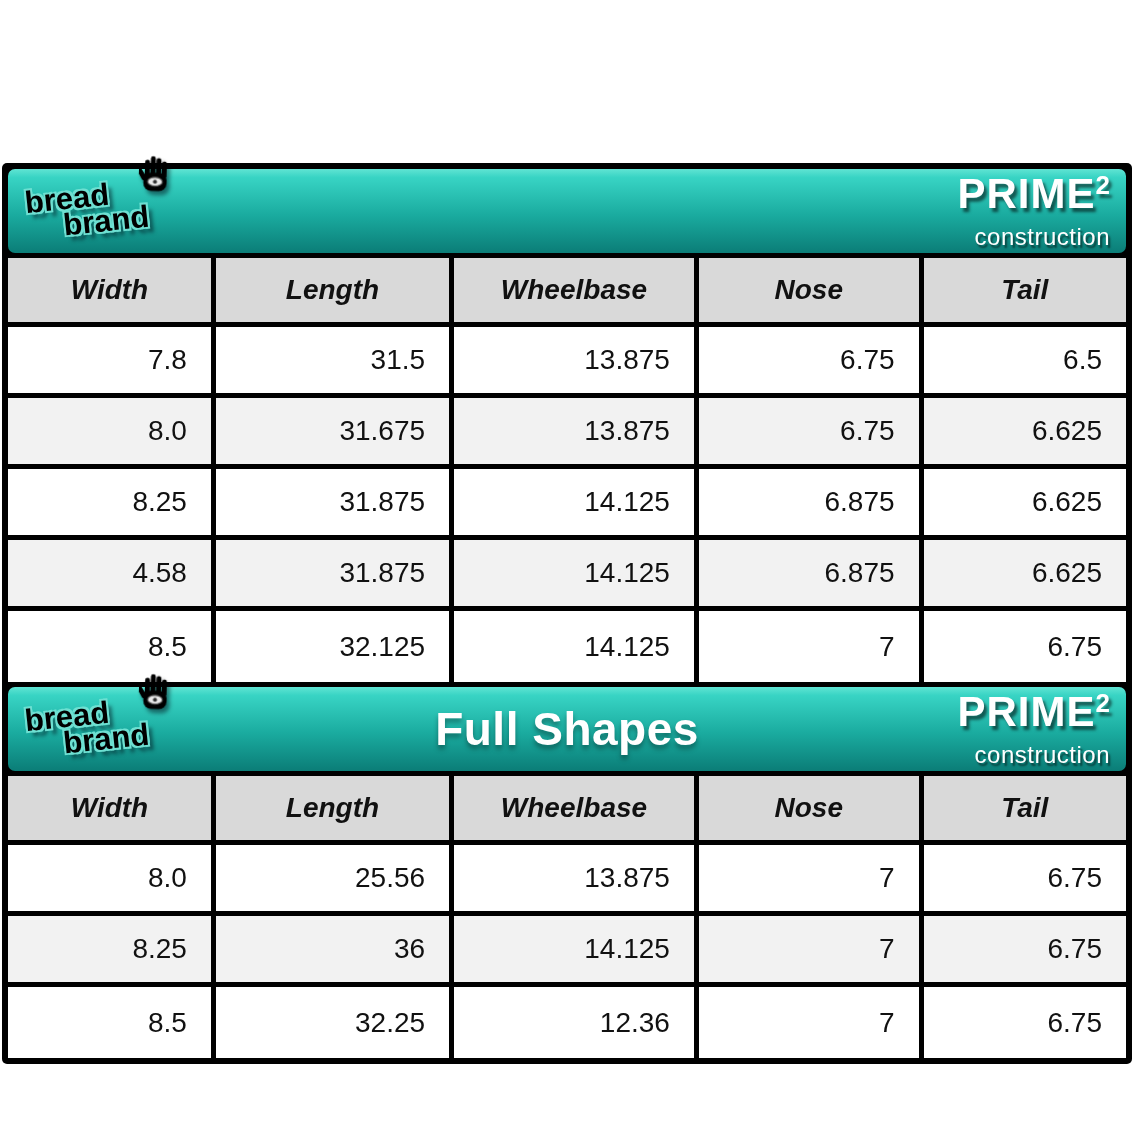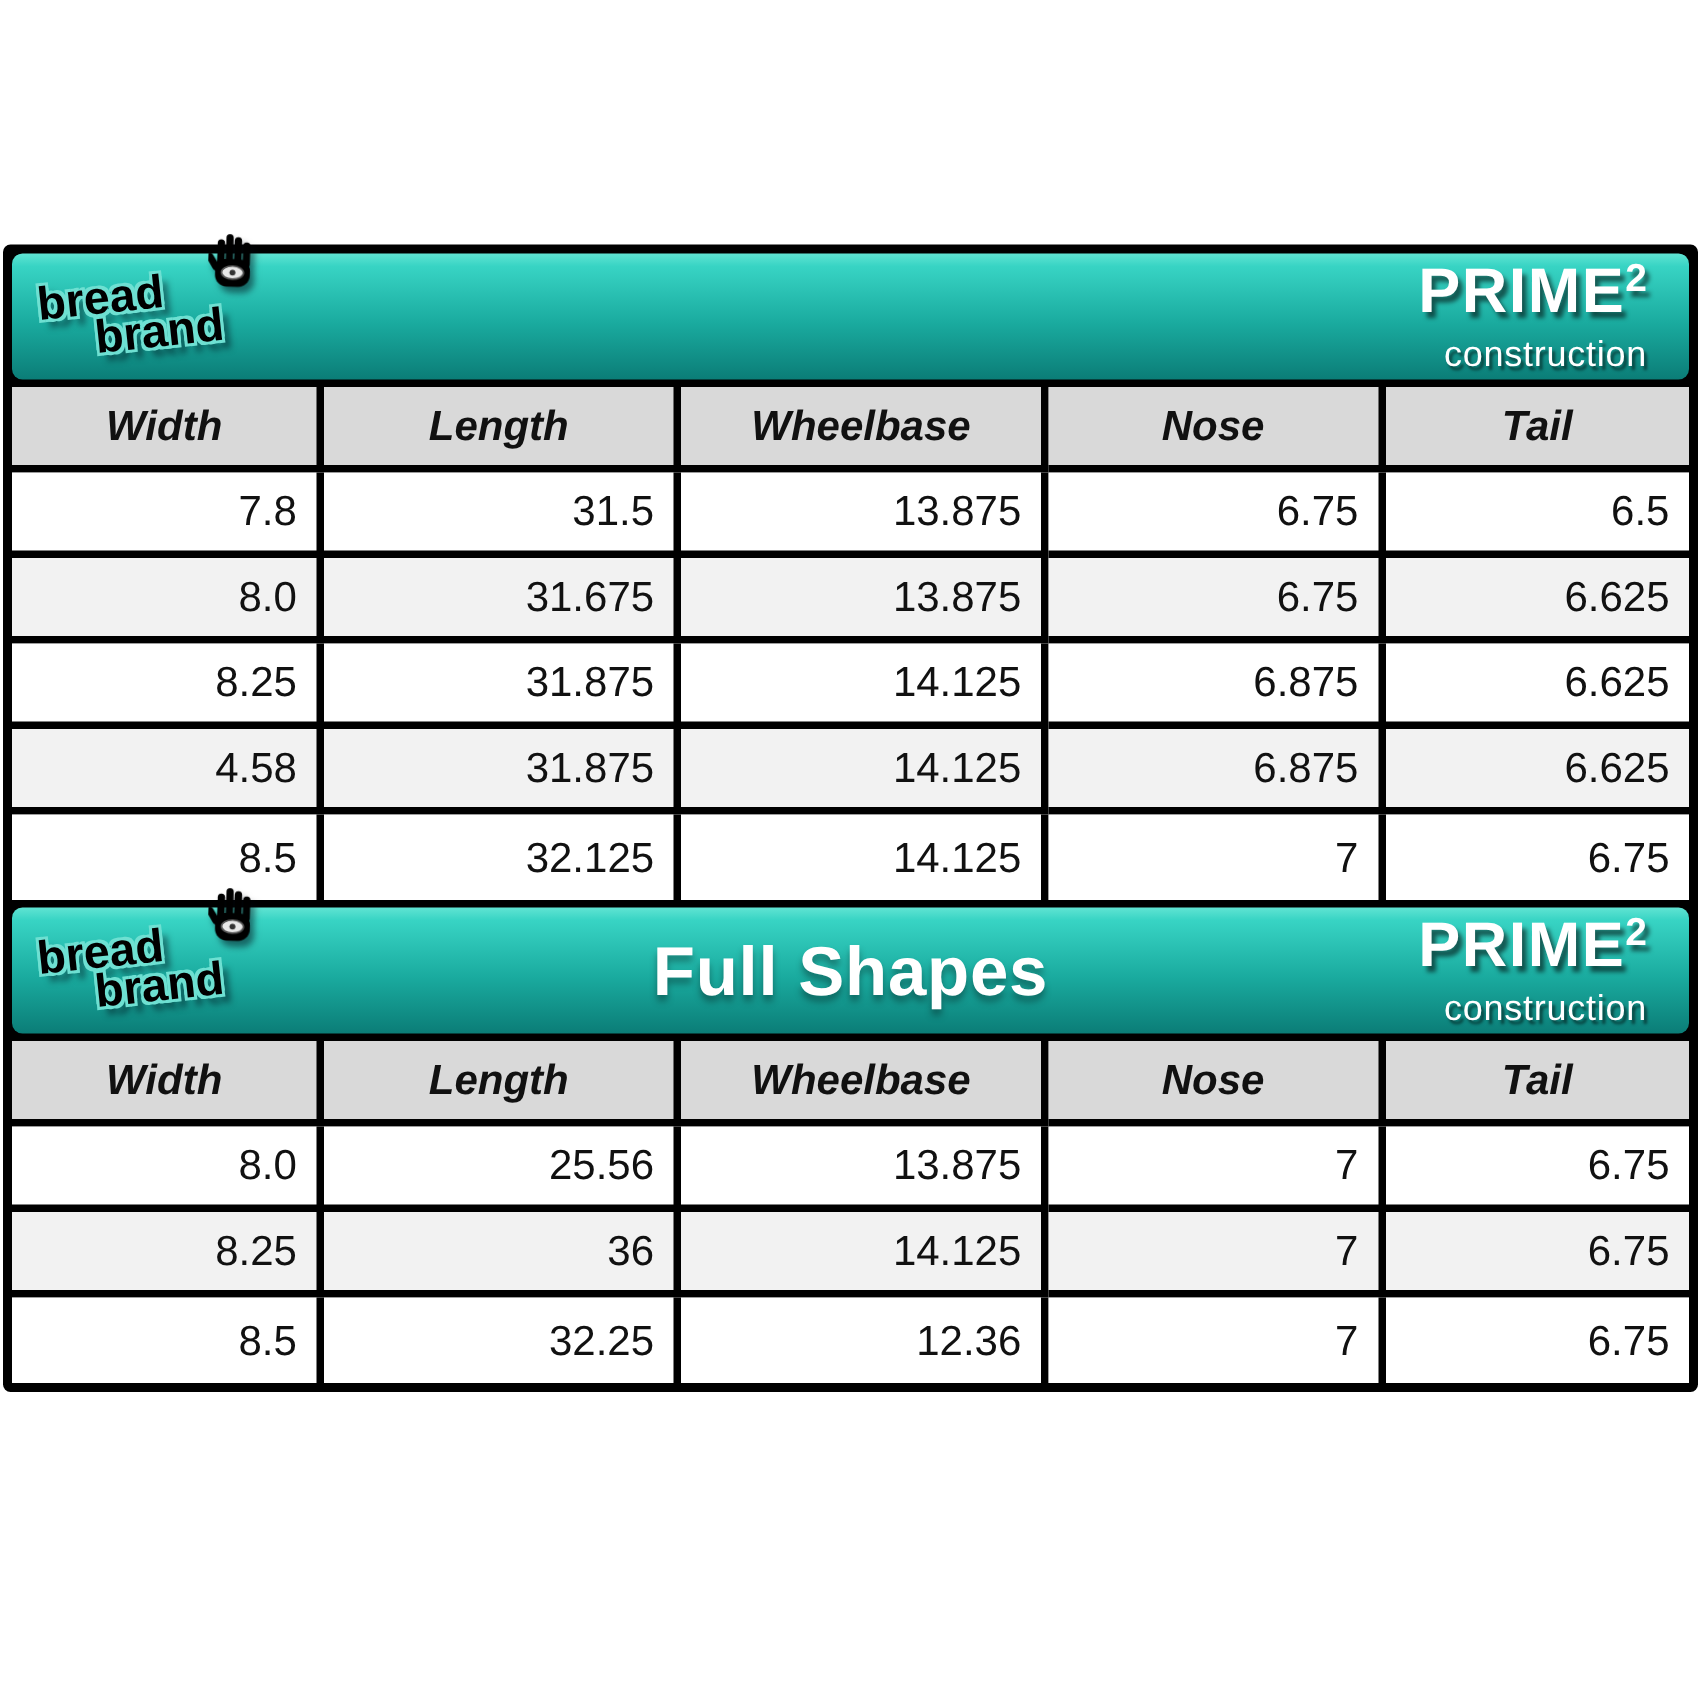--- a/index.html
+++ b/index.html
@@ -38,21 +38,21 @@
                  5px 6px 4px rgba(0,10,20,.5);
   }
   .logo .l2{margin-left:36px;margin-top:-3px;}
   .hand{
     position:absolute;top:-20px;left:116px;
     transform:rotate(8deg);
     filter:drop-shadow(3px 4px 2px rgba(0,10,20,.5));
   }
   
   .prime{
-    position:absolute;right:28px;top:50%;transform:translateY(-50%);
+    position:absolute;right:16px;top:50%;transform:translateY(-50%);
     text-align:right;color:#fff;z-index:2;
   }
   .prime-top{
     font-size:42px;font-weight:800;line-height:.9;letter-spacing:1px;
     text-shadow:3px 4px 3px rgba(0,0,0,.55);
   }
   .prime-top .exp{font-size:26px;position:relative;top:-14px;letter-spacing:0;}
   .prime-sub{
     font-size:24px;font-weight:400;line-height:.9;margin-top:13px;
     letter-spacing:.5px;text-shadow:2px 3px 2px rgba(0,0,0,.55);
@@ -61,26 +61,26 @@
   table{width:100%;border-collapse:separate;border-spacing:0;table-layout:fixed;}
   col.c1{width:18.6%;} col.c2{width:21.3%;} col.c3{width:21.9%;}
   col.c4{width:20.1%;} col.c5{width:18.1%;}
   th,td{
     border-right:5px solid #000;border-bottom:5px solid #000;
     box-sizing:border-box;
   }
   th:last-child,td:last-child{border-right:none;}
   tbody tr:last-child td{border-bottom:none;}
   th{
-    height:57px;background:#d9d9d9;color:#111;
+    height:69px;background:#d9d9d9;color:#111;
     font-style:italic;font-weight:bold;font-size:28px;text-align:center;
   }
   td{
-    height:57px;background:#ffffff;color:#111;
-    font-size:28px;text-align:right;padding-right:13px;
+    height:71px;background:#ffffff;color:#111;
+    font-size:28px;text-align:right;padding-right:24px;
   }
   tbody tr:nth-child(even) td{background:#f2f2f2;}
 </style>
 </head>
 <body>
 
 <div class="sheet">
 
   <div class="band">
     <div class="logo">

